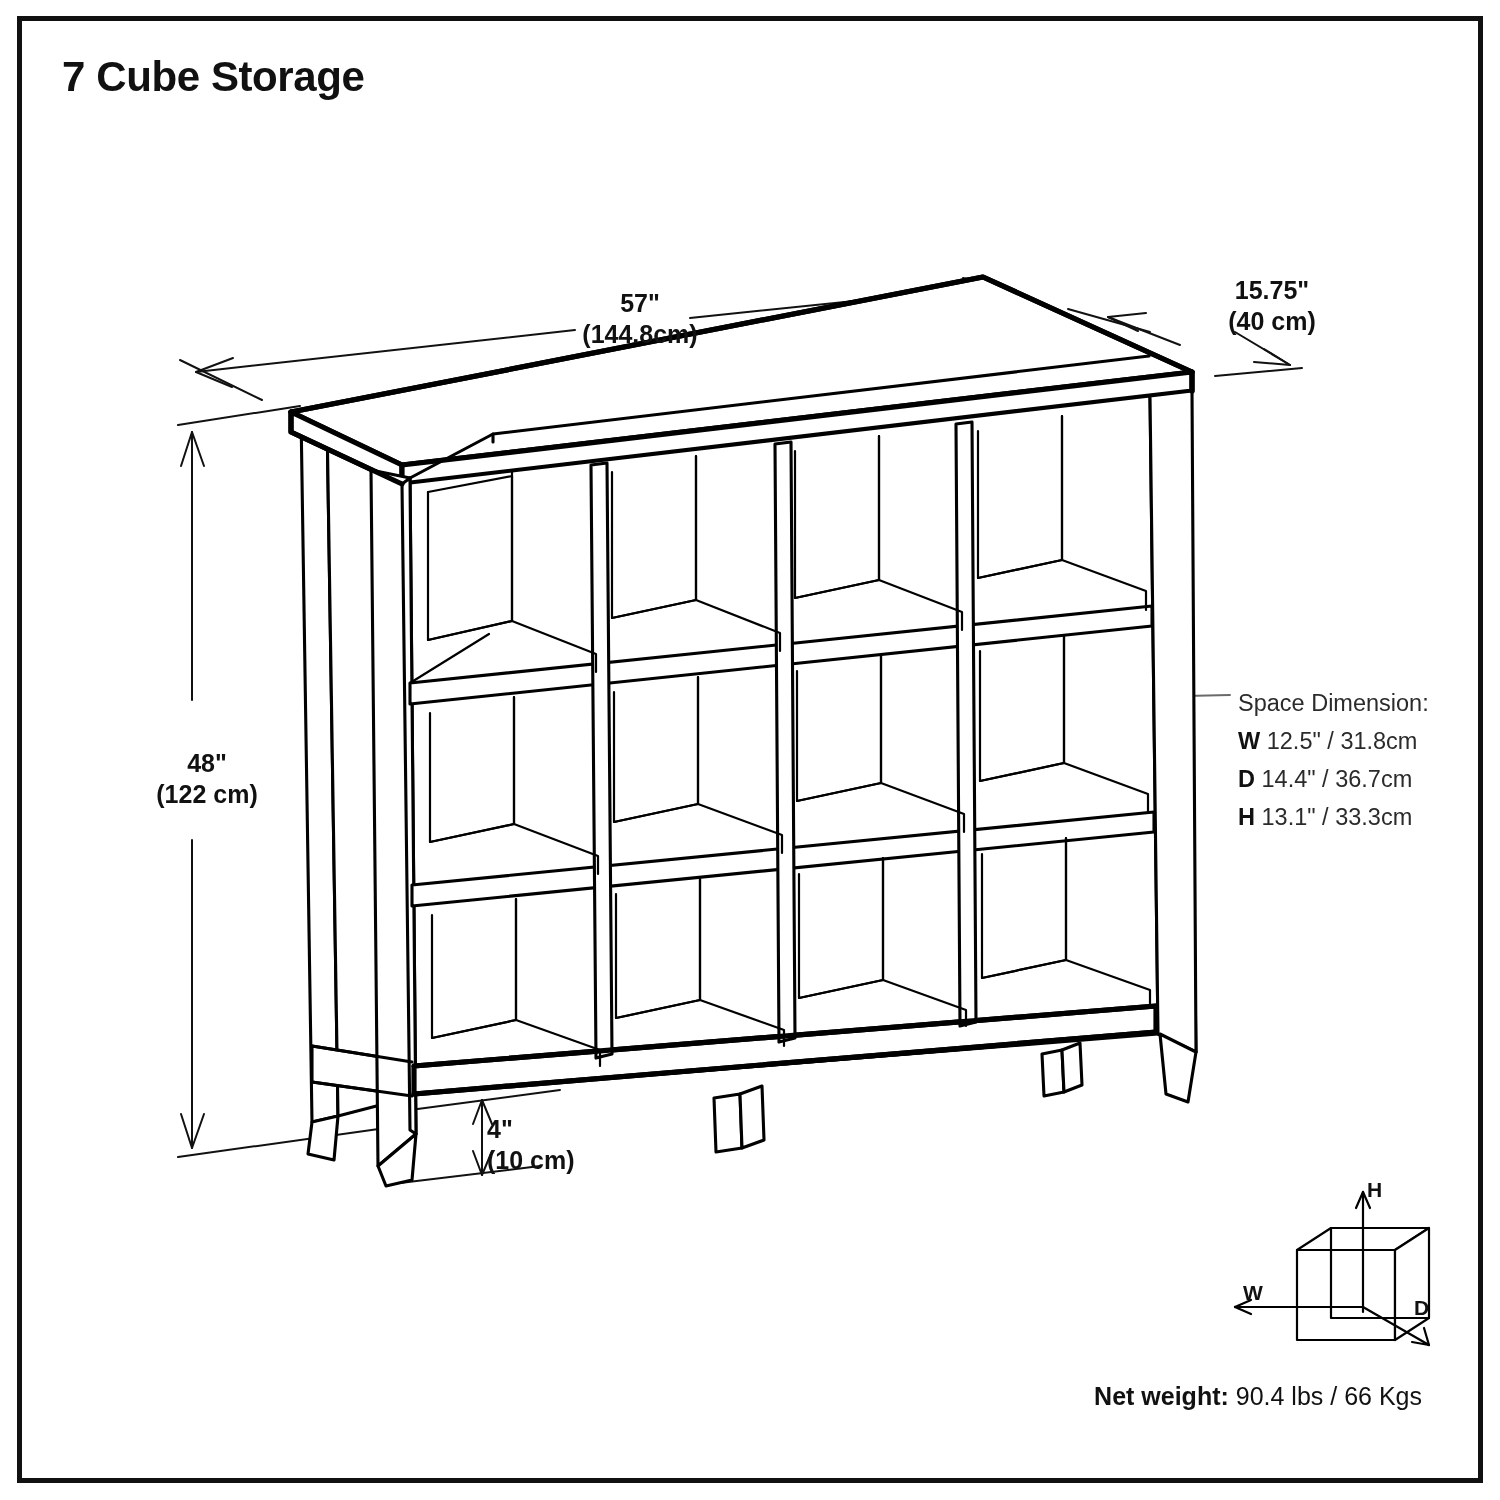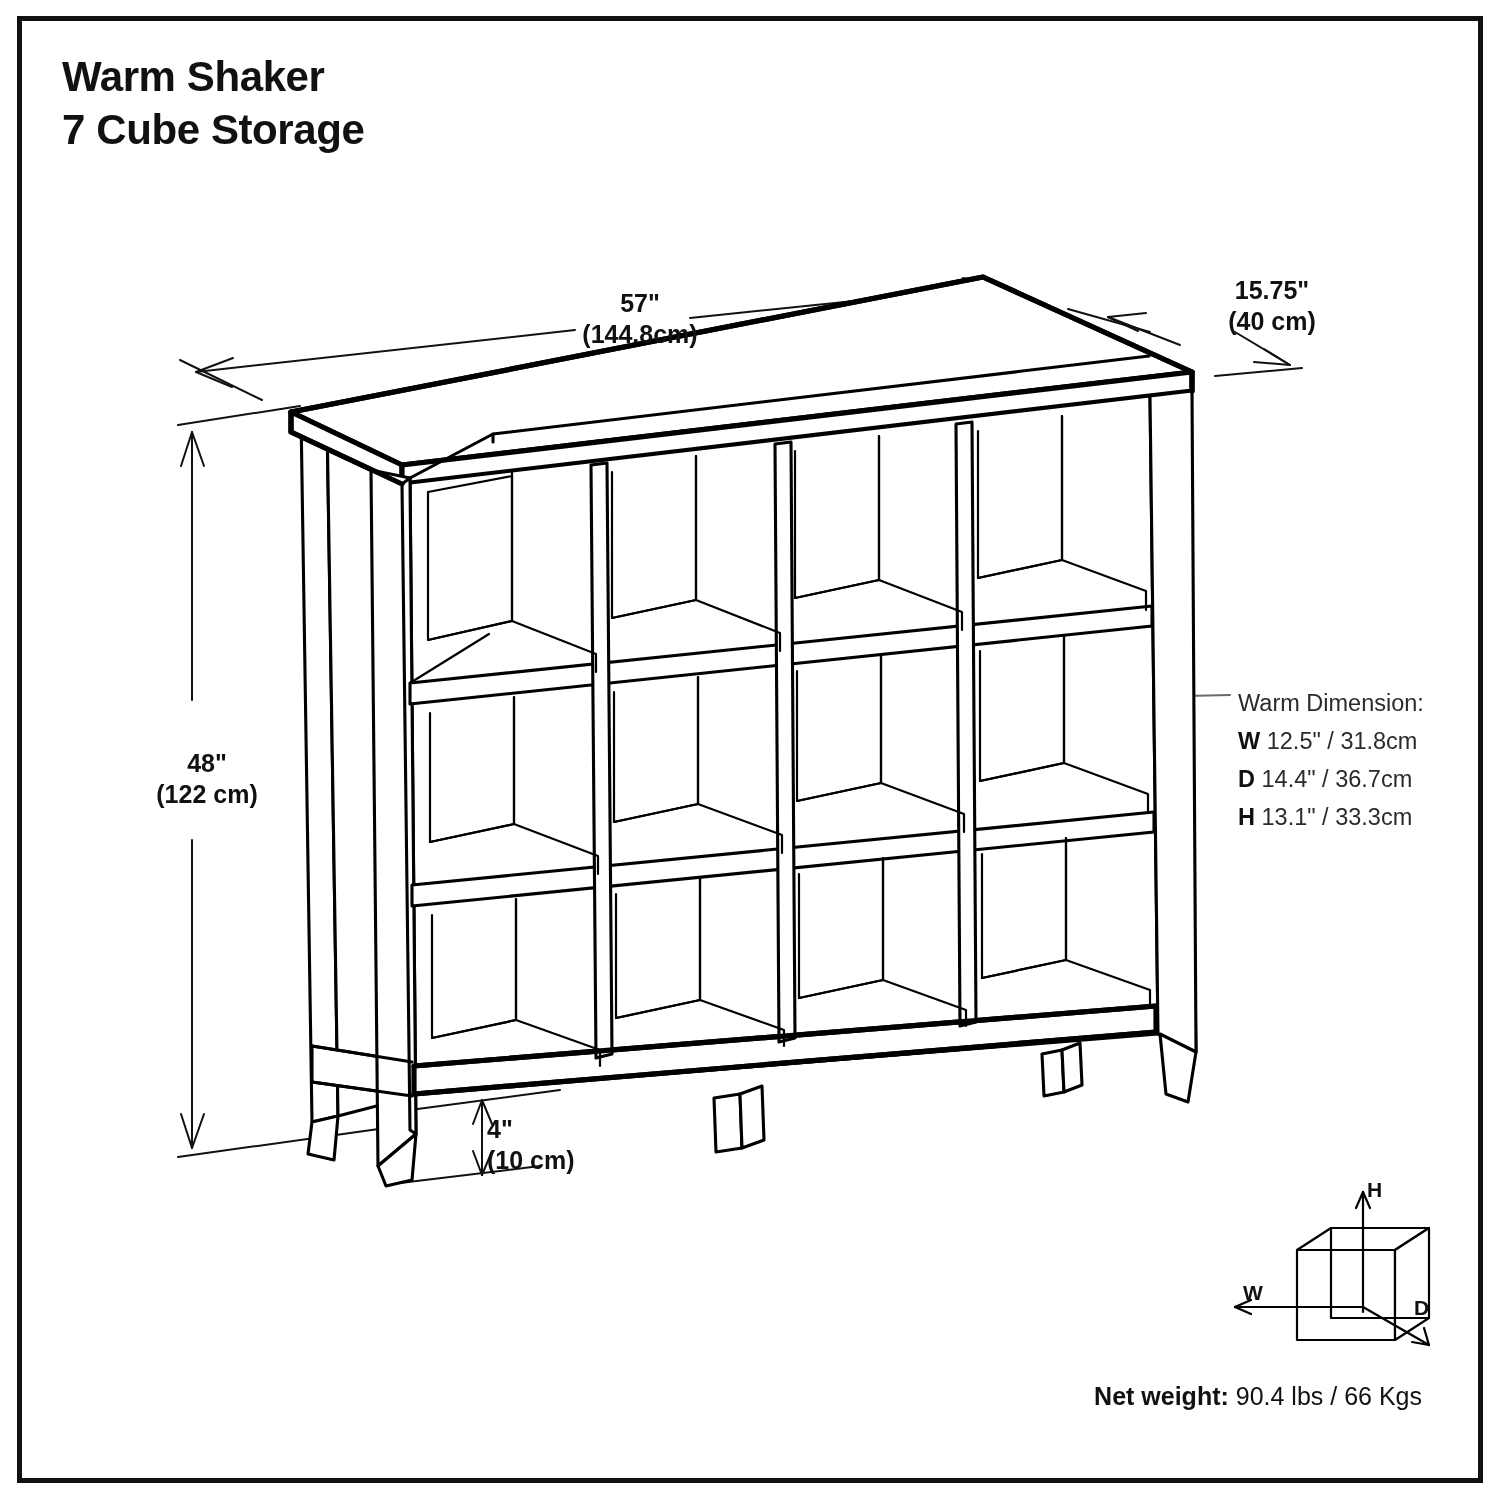--- a/index.html
+++ b/index.html
@@ -90,21 +90,20 @@
   #cube-d-label{ left:1414px; top:1296px; }
 </style>
 </head>
 <body>
 
 <div id="sheet">
 
   <div class="frame"></div>
 
   <div id="title-block">
-    <div class="line">Warm Shaker</div>
     <div class="line">7 Cube Storage</div>
   </div>
 
   <svg class="draw" viewBox="0 0 1500 1500">
     <defs>
       <style>
         .h  { fill:none; stroke:#000; stroke-width:5.2; stroke-linejoin:round; stroke-linecap:round; }
         .m  { fill:none; stroke:#000; stroke-width:3.1; stroke-linejoin:round; stroke-linecap:round; }
         .t  { fill:none; stroke:#000; stroke-width:2.2; stroke-linejoin:round; stroke-linecap:round; }
         .dim{ fill:none; stroke:#111; stroke-width:2.0; stroke-linecap:round; }
@@ -312,21 +311,21 @@
     <span>48"</span><br>
     <span>(122 cm)</span>
   </div>
 
   <div class="lbl" id="dim-leg-label">
     <span>4"</span><br>
     <span>(10 cm)</span>
   </div>
 
   <div id="space-dim">
-    <div class="hd">Warm Dimension:</div>
+    <div class="hd">Space Dimension:</div>
     <div>
       <b>W</b>
       <span>12.5" / 31.8cm</span>
     </div>
     <div>
       <b>D</b>
       <span>14.4" / 36.7cm</span>
     </div>
     <div>
       <b>H</b>

